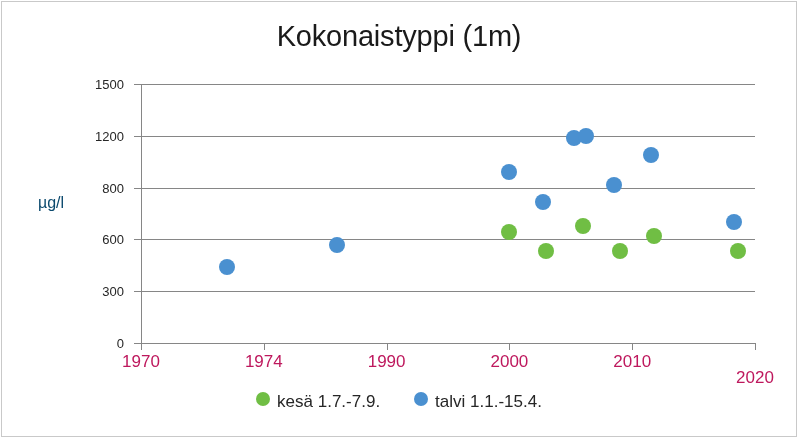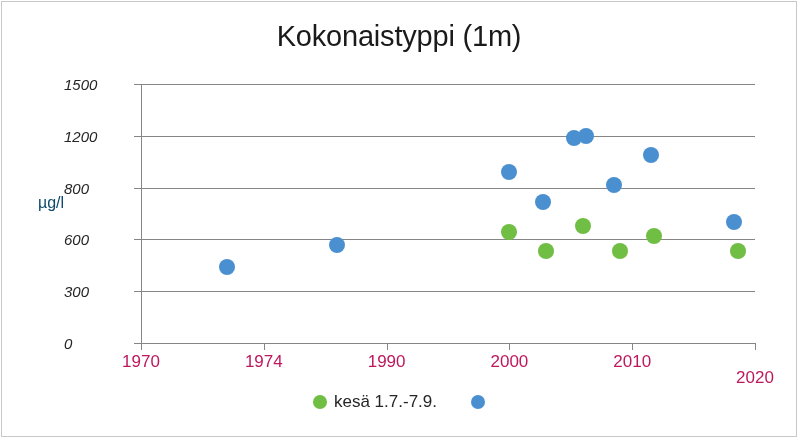--- a/index.html
+++ b/index.html
@@ -77,24 +77,24 @@
     position: absolute;
     left: 132px;
     width: 7px;
     height: 1px;
     background: #868686;
   }
   .y-tick-label {
     position: absolute;
     right: 0;
     width: 60px;
-    font-size: 15px;
+    text-align: right;
+    font-size: 13px;
     color: #262626;
     transform: translateY(-50%);
-    font-style: italic;
   }
   .x-tick {
     position: absolute;
     top: 341px;
     width: 1px;
     height: 7px;
     background: #868686;
   }
   .x-tick-label {
     position: absolute;
@@ -118,21 +118,21 @@
     left: 0;
     top: 390px;
     width: 100%;
     display: flex;
     justify-content: center;
     align-items: center;
     gap: 34px;
   }
   .legend-entry {
     display: flex;
-    align-items: center;
+    align-items: flex-start;
     gap: 7px;
   }
   .legend-swatch {
     width: 14px;
     height: 14px;
     border-radius: 50%;
     display: block;
   }
   .legend-text {
     font-size: 17px;
@@ -207,16 +207,17 @@
       </div>
   </div>
 
   <div id="legend">
       <div class="legend-entry">
         <span class="legend-swatch" style="background: rgb(112, 190, 68);"></span>
         <span class="legend-text">kesä 1.7.-7.9.</span>
       </div>
       <div class="legend-entry">
         <span class="legend-swatch" style="background: rgb(74, 144, 208);"></span>
+        <span class="legend-text">talvi 1.1.-15.4.</span>
       </div>
     </div>
 
 </div>
 
 </body></html>

